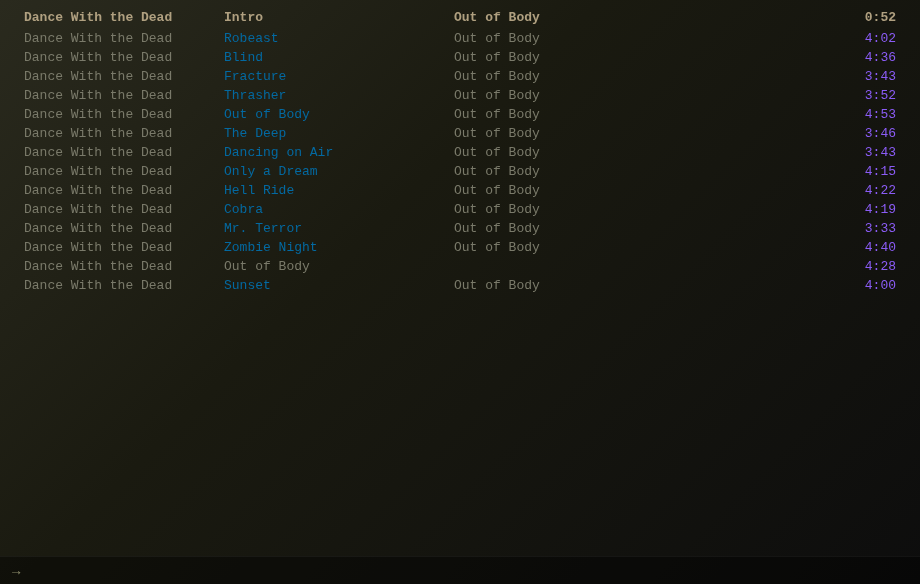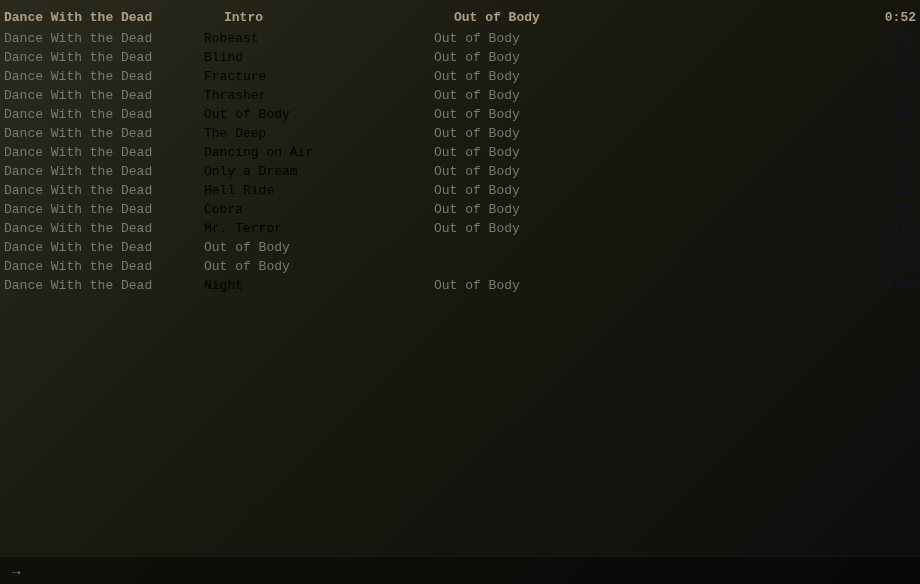--- a/index.html
+++ b/index.html
@@ -20,57 +20,56 @@
     }
 
     .track-list {
       padding: 8px 0;
       width: 100%;
     }
 
     .track-row {
       display: flex;
       align-items: center;
-      padding: 2px 4px;
+      padding: 2px 24px;
       height: 19px;
       cursor: pointer;
     }
 
     .track-row.header {
       color: #b0a080;
       font-weight: bold;
       margin-bottom: 2px;
     }
 
     .col-artist {
       width: 200px;
       min-width: 200px;
       color: #7a7a6a;
     }
 
     .col-title {
       width: 230px;
       min-width: 230px;
-      color: #000000;
+      color: #0369a1;
     }
 
     .track-row.header .col-title {
       color: #b0a080;
-      margin-left: 20px;
     }
 
     .col-album {
       flex: 1;
       color: #7a7a6a;
     }
 
     .col-duration {
       width: 60px;
       text-align: right;
-      color: #0f172a;
+      color: #8b5cf6;
     }
 
     .track-row.header .col-artist,
     .track-row.header .col-album,
     .track-row.header .col-duration {
       color: #b0a080;
     }
 
     .bottom-bar {
       position: absolute;
@@ -116,21 +115,21 @@
     <div class="track-row">
       <div class="col-artist">Dance With the Dead</div>
       <div class="col-title">Fracture</div>
       <div class="col-album">Out of Body</div>
       <div class="col-duration">3:43</div>
     </div>
     <div class="track-row">
       <div class="col-artist">Dance With the Dead</div>
       <div class="col-title">Thrasher</div>
       <div class="col-album">Out of Body</div>
-      <div class="col-duration">3:49</div>
+      <div class="col-duration">3:52</div>
     </div>
     <div class="track-row">
       <div class="col-artist">Dance With the Dead</div>
       <div class="col-title">Out of Body</div>
       <div class="col-album">Out of Body</div>
       <div class="col-duration">4:53</div>
     </div>
     <div class="track-row">
       <div class="col-artist">Dance With the Dead</div>
       <div class="col-title">The Deep</div>
@@ -162,31 +161,32 @@
       <div class="col-duration">4:19</div>
     </div>
     <div class="track-row">
       <div class="col-artist">Dance With the Dead</div>
       <div class="col-title">Mr. Terror</div>
       <div class="col-album">Out of Body</div>
       <div class="col-duration">3:33</div>
     </div>
     <div class="track-row">
       <div class="col-artist">Dance With the Dead</div>
+      <div class="col-title">Zombie Night</div>
       <div class="col-album">Out of Body</div>
       <div class="col-duration">4:40</div>
     </div>
     <div class="track-row">
       <div class="col-artist">Dance With the Dead</div>
       <div class="col-album">Out of Body</div>
       <div class="col-duration">4:28</div>
     </div>
     <div class="track-row">
       <div class="col-artist">Dance With the Dead</div>
-      <div class="col-title">Night</div>
+      <div class="col-title">Sunset</div>
       <div class="col-album">Out of Body</div>
       <div class="col-duration">4:00</div>
     </div>
   </div>
 
 <div class="bottom-bar">
   <span class="arrow-icon">→</span>
 </div>
 
 </body></html>

